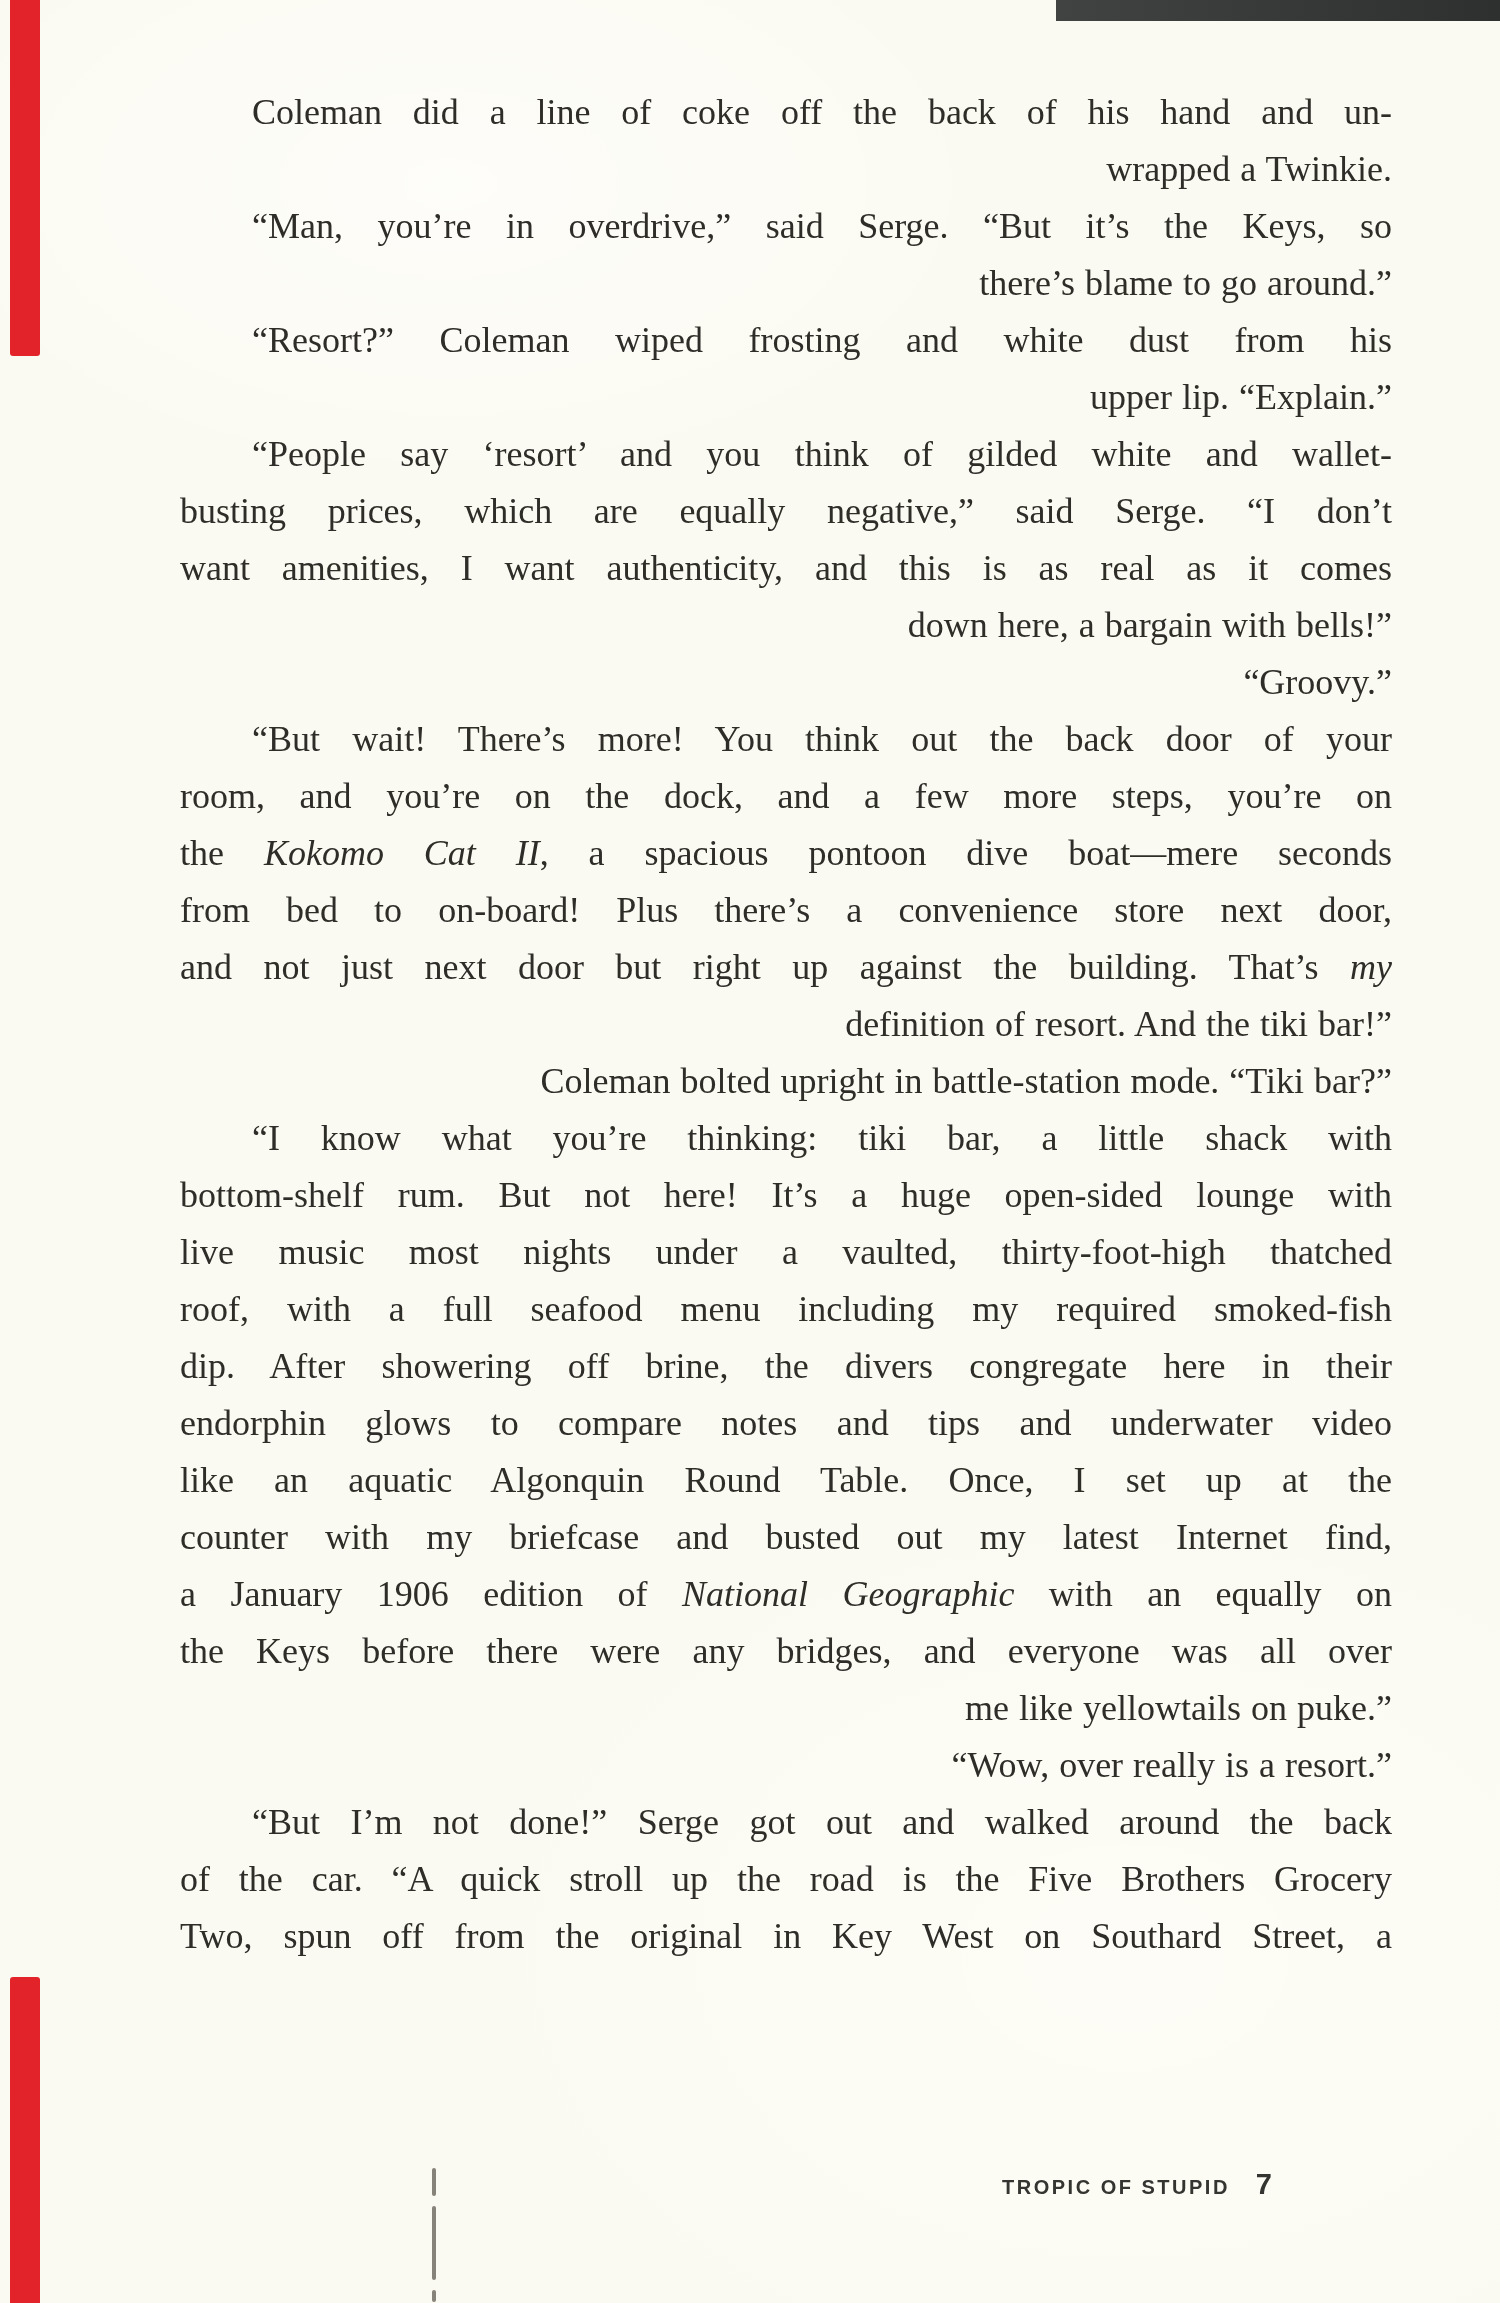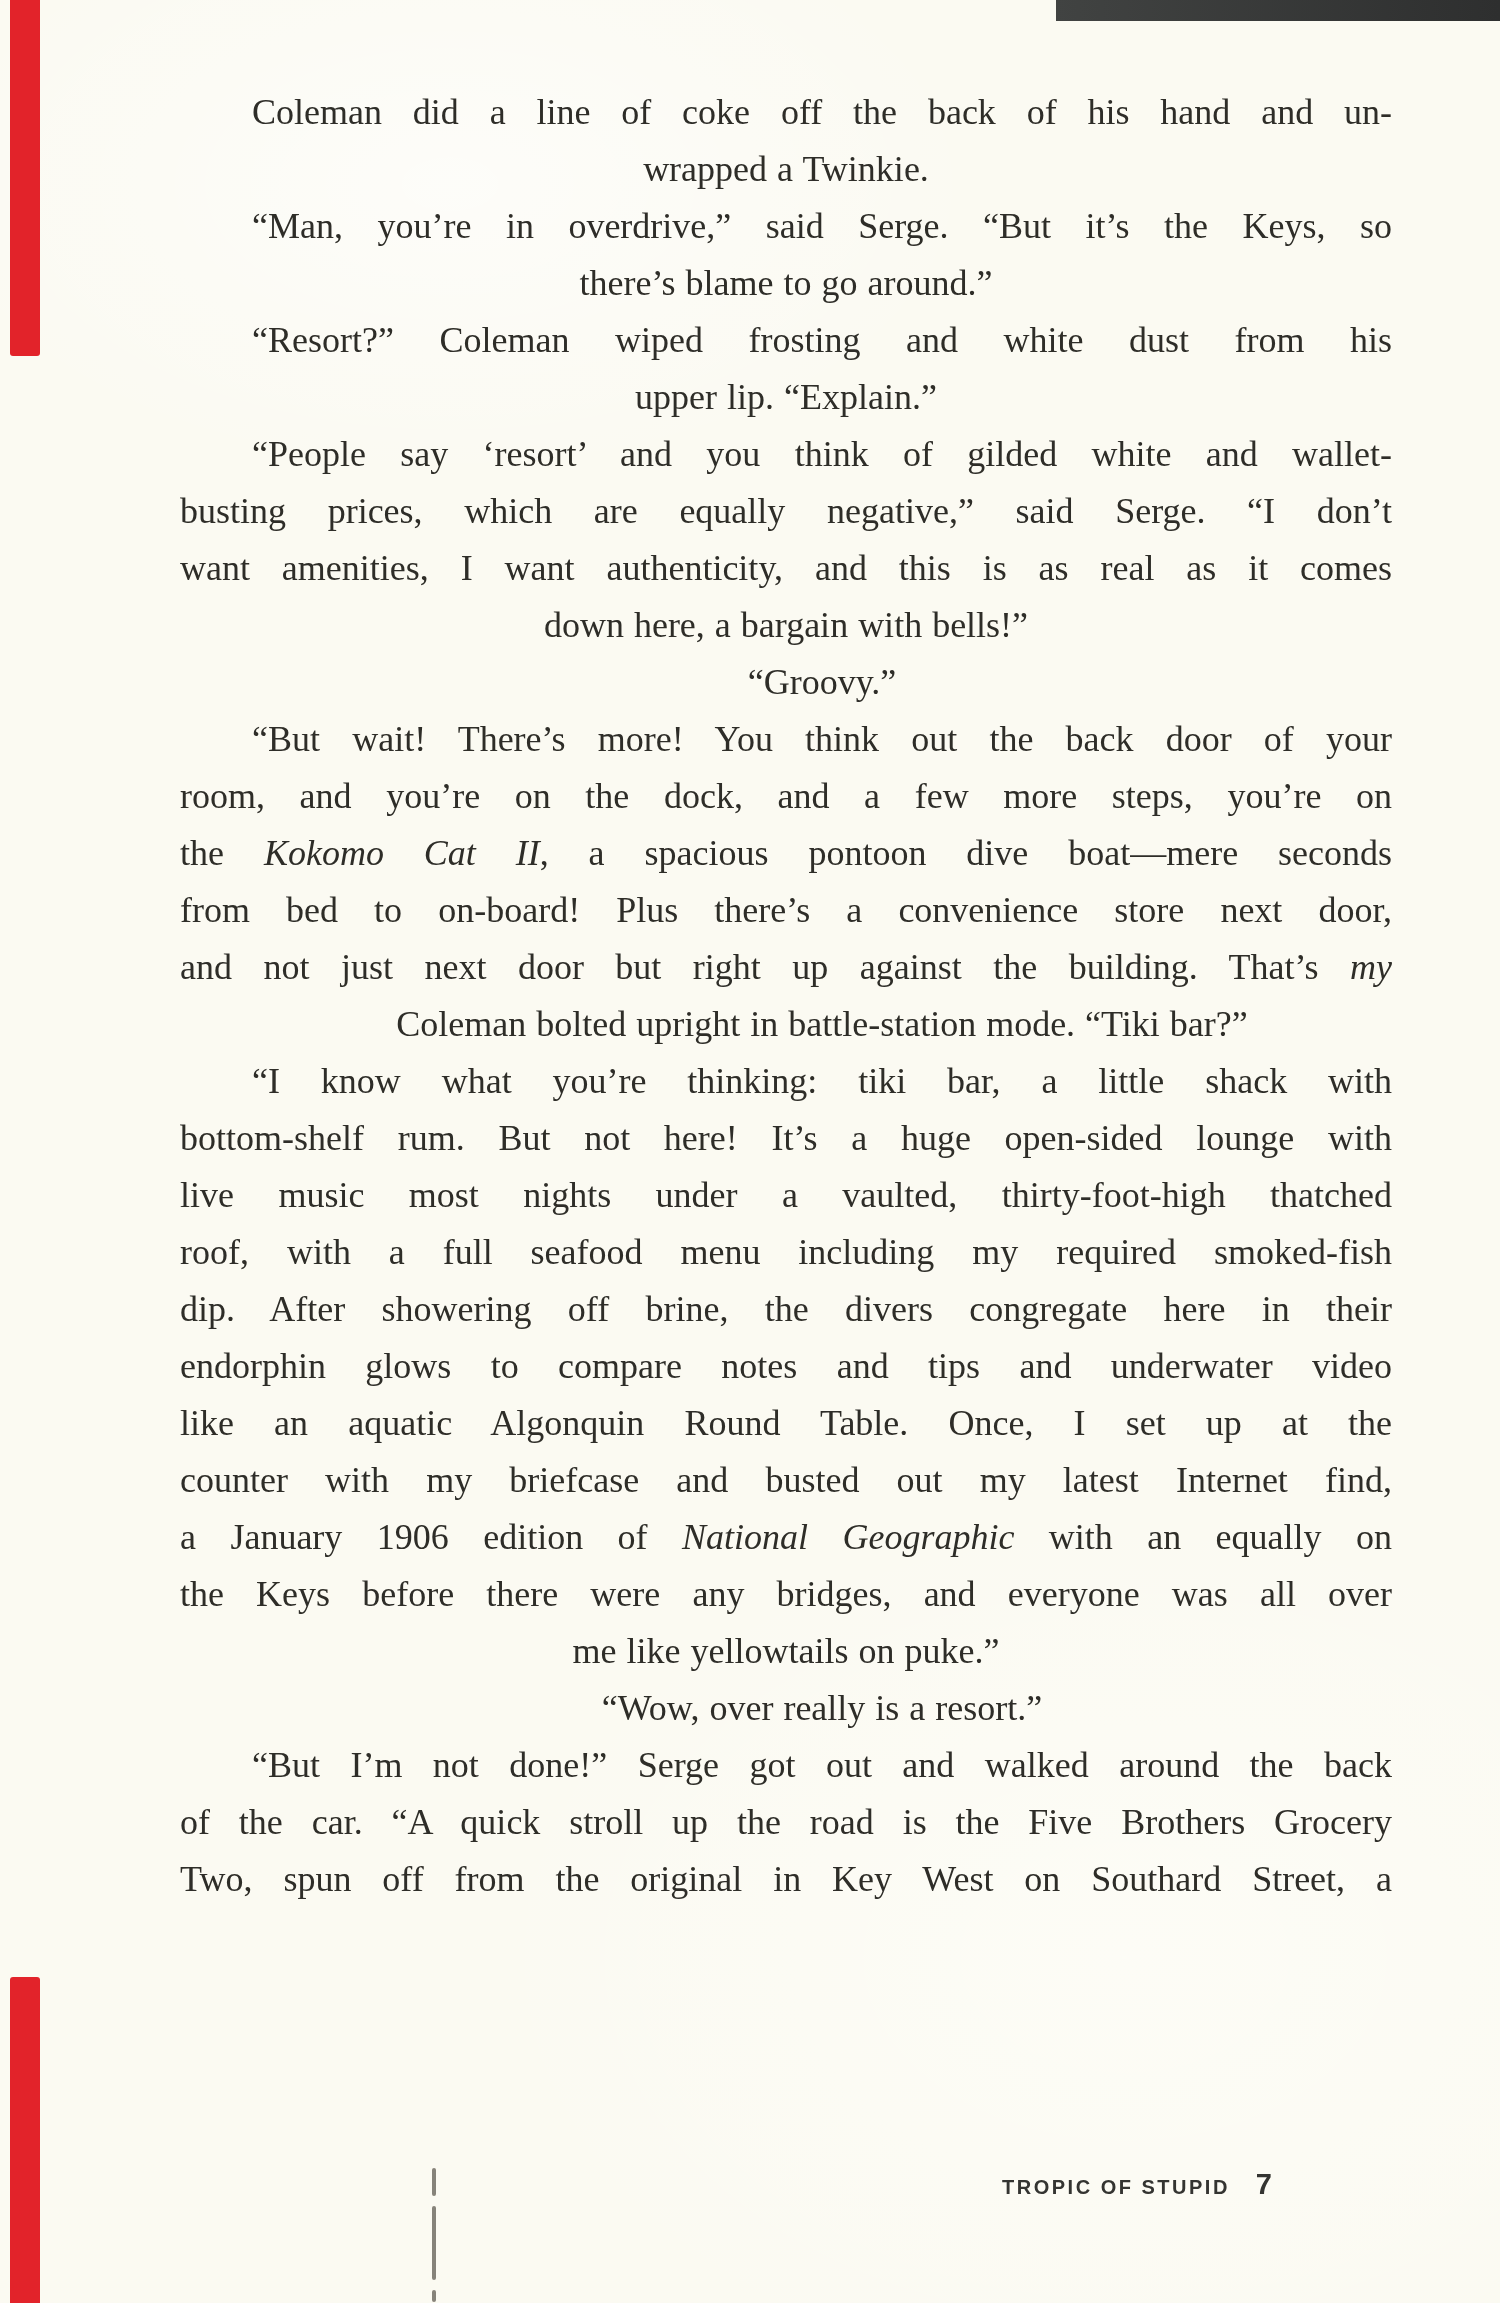--- a/index.html
+++ b/index.html
@@ -40,21 +40,21 @@
     position: absolute;
     left: 180px;
     top: 84px;
     width: 1212px;
     color: var(--ink, #2e2d28);
     font-size: 36px;
   }
   .line {
     height: 57px;
     line-height: 57px;
-    text-align: center;
+    text-align: right;
     word-spacing: 1px;
   }
   .line.indent { text-indent: 72px; }
   .line.just { text-align: justify; text-align-last: justify; }
   .it { font-style: italic; }
 
   
   .footer {
     position: absolute;
     left: 180px;
@@ -100,20 +100,21 @@
       <div class="line indent just"><span>“People say ‘resort’ and you think of gilded white and wallet-</span></div>
       <div class="line just"><span>busting prices, which are equally negative,” said Serge. “I don’t</span></div>
       <div class="line just"><span>want amenities, I want authenticity, and this is as real as it comes</span></div>
       <div class="line"><span>down here, a bargain with bells!”</span></div>
       <div class="line indent"><span>“Groovy.”</span></div>
       <div class="line indent just"><span>“But wait! There’s more! You think out the back door of your</span></div>
       <div class="line just"><span>room, and you’re on the dock, and a few more steps, you’re on</span></div>
       <div class="line just"><span>the </span><span class="it">Kokomo Cat II</span><span>, a spacious pontoon dive boat—mere seconds</span></div>
       <div class="line just"><span>from bed to on-board! Plus there’s a convenience store next door,</span></div>
       <div class="line just"><span>and not just next door but right up against the building. That’s </span><span class="it">my</span></div>
+      <div class="line"><span>definition of resort. And the tiki bar!”</span></div>
       <div class="line indent"><span>Coleman bolted upright in battle-station mode. “Tiki bar?”</span></div>
       <div class="line indent just"><span>“I know what you’re thinking: tiki bar, a little shack with</span></div>
       <div class="line just"><span>bottom-shelf rum. But not here! It’s a huge open-sided lounge with</span></div>
       <div class="line just"><span>live music most nights under a vaulted, thirty-foot-high thatched</span></div>
       <div class="line just"><span>roof, with a full seafood menu including my required smoked-fish</span></div>
       <div class="line just"><span>dip. After showering off brine, the divers congregate here in their</span></div>
       <div class="line just"><span>endorphin glows to compare notes and tips and underwater video</span></div>
       <div class="line just"><span>like an aquatic Algonquin Round Table. Once, I set up at the</span></div>
       <div class="line just"><span>counter with my briefcase and busted out my latest Internet find,</span></div>
       <div class="line just"><span>a January 1906 edition of </span><span class="it">National Geographic</span><span> with an equally on</span></div>

